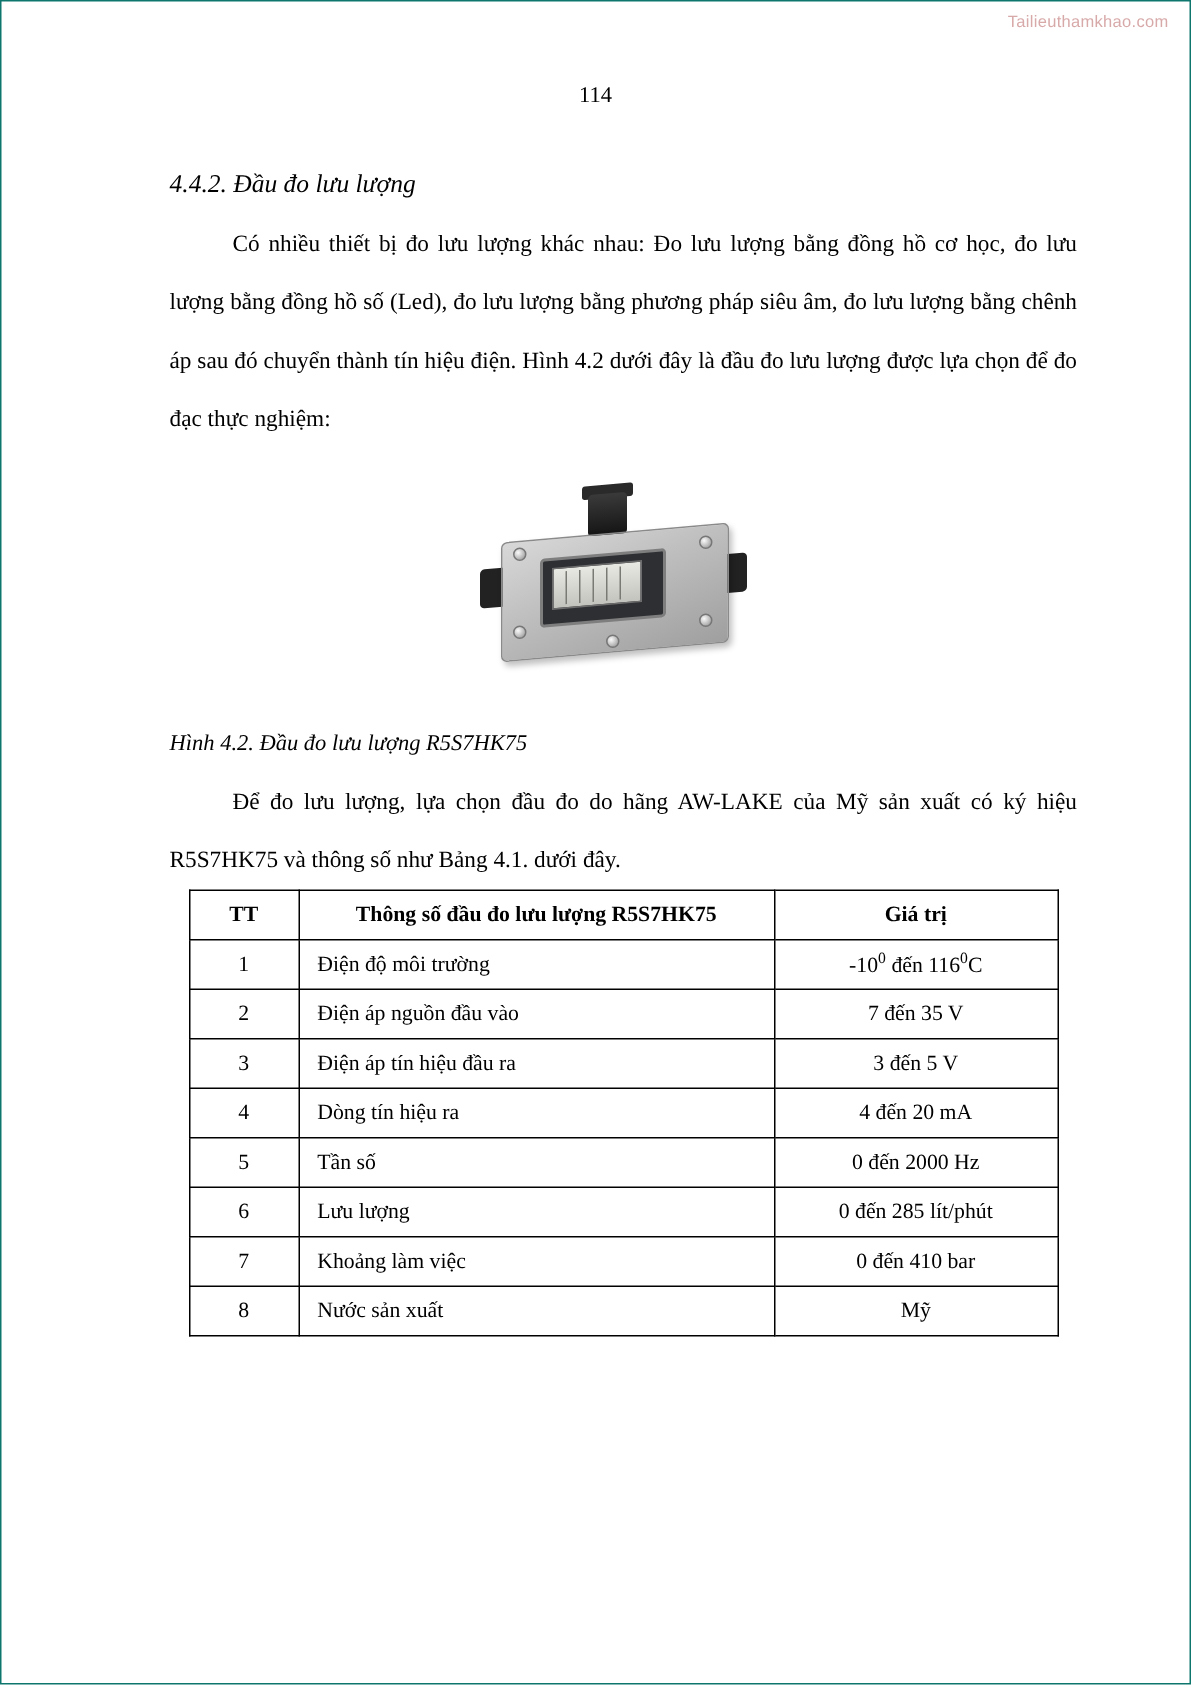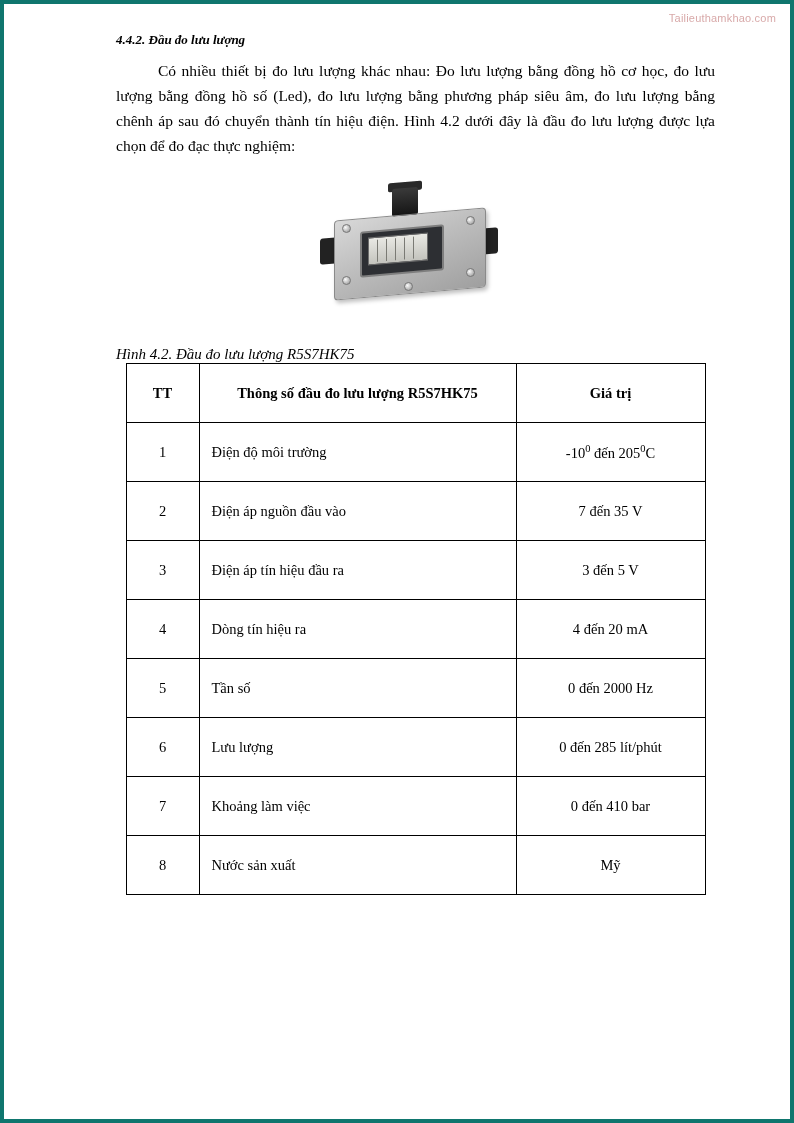--- a/index.html
+++ b/index.html
@@ -14,48 +14,48 @@
     color: #000000;
     position: relative;
     overflow: hidden;
   }
   .page {
     position: absolute;
     left: 0; top: 0;
     width: 794px;
     height: 1123px;
     box-sizing: border-box;
-    border: 4px solid #0f766e;
+    border: 1px solid #0f766e;
   }
   .watermark {
     position: absolute;
     top: 8px;
     right: 14px;
     font-family: "Liberation Sans", sans-serif;
     font-size: 11px;
     color: #d8a9a9;
     letter-spacing: 0.2px;
   }
   .page-number {
     text-align: center;
     font-size: 15px;
     margin-top: 55px;
   }
   .content {
     margin: 0 75px 0 112px;
   }
   .heading {
-    font-weight: bold;
+    font-weight: normal;
     font-style: italic;
-    font-size: 13px;
-    margin-top: 28px;
+    font-size: 17px;
+    margin-top: 40px;
   }
   p.body-text {
     font-size: 15.5px;
-    line-height: 25px;
+    line-height: 39px;
     text-align: justify;
     margin: 10px 0 0 0;
     text-indent: 42px;
   }
   .figure {
     margin-top: 14px;
     text-align: center;
   }
   .figure-image {
     display: inline-block;
@@ -77,21 +77,21 @@
     margin-bottom: 6px;
   }
   table.spec {
     border-collapse: collapse;
     width: 580px;
     margin: 0 auto;
     font-size: 14.5px;
   }
   table.spec th, table.spec td {
     border: 1px solid #000000;
-    padding: 19px 8px;
+    padding: 6px 8px;
     height: 20px;
   }
   table.spec th {
     font-weight: bold;
     text-align: center;
   }
   table.spec td.idx {
     text-align: center;
     width: 56px;
   }
@@ -182,20 +182,21 @@
     border-radius: 50%;
   }
 </style>
 </head>
 <body>
 
 <div class="page">
 
   <div class="watermark">Tailieuthamkhao.com</div>
 
+  <div class="page-number">114</div>
 
   <div class="content">
 
     <div class="heading">4.4.2. Đầu đo lưu lượng</div>
 
     <p class="body-text">Có nhiều thiết bị đo lưu lượng khác nhau: Đo lưu lượng bằng đồng hồ cơ học, đo lưu lượng bằng đồng hồ số (Led), đo lưu lượng bằng phương pháp siêu âm, đo lưu lượng bằng chênh áp sau đó chuyển thành tín hiệu điện. Hình 4.2 dưới đây là đầu đo lưu lượng được lựa chọn để đo đạc thực nghiệm:</p>
 
     <div class="figure">
       <div class="figure-image">
         <div class="meter-wrap">
@@ -215,35 +216,36 @@
           <div class="bolt" style="left:26px; top:52px"></div>
           <div class="bolt" style="left:26px; top:104px"></div>
           <div class="bolt" style="left:150px; top:44px"></div>
           <div class="bolt" style="left:150px; top:96px"></div>
           <div class="bolt" style="left:88px; top:110px"></div>
         </div>
       </div>
       <div class="caption">Hình 4.2. Đầu đo lưu lượng R5S7HK75</div>
     </div>
 
+    <p class="body-text">Để đo lưu lượng, lựa chọn đầu đo do hãng AW-LAKE của Mỹ sản xuất có ký hiệu R5S7HK75 và thông số như Bảng 4.1. dưới đây.</p>
 
 
     <table class="spec">
       <thead>
         <tr>
           <th class="c-idx">TT</th>
           <th>Thông số đầu đo lưu lượng R5S7HK75</th>
           <th class="c-val">Giá trị</th>
         </tr>
       </thead>
       <tbody>
         <tr>
           <td class="idx">1</td>
           <td class="name">Điện độ môi trường</td>
-          <td class="val"><span>-10</span><sup>0</sup><span> đến 205</span><sup>0</sup><span>C</span></td>
+          <td class="val"><span>-10</span><sup>0</sup><span> đến 116</span><sup>0</sup><span>C</span></td>
         </tr>
         <tr>
           <td class="idx">2</td>
           <td class="name">Điện áp nguồn đầu vào</td>
           <td class="val">7 đến 35 V</td>
         </tr>
         <tr>
           <td class="idx">3</td>
           <td class="name">Điện áp tín hiệu đầu ra</td>
           <td class="val">3 đến 5 V</td>

